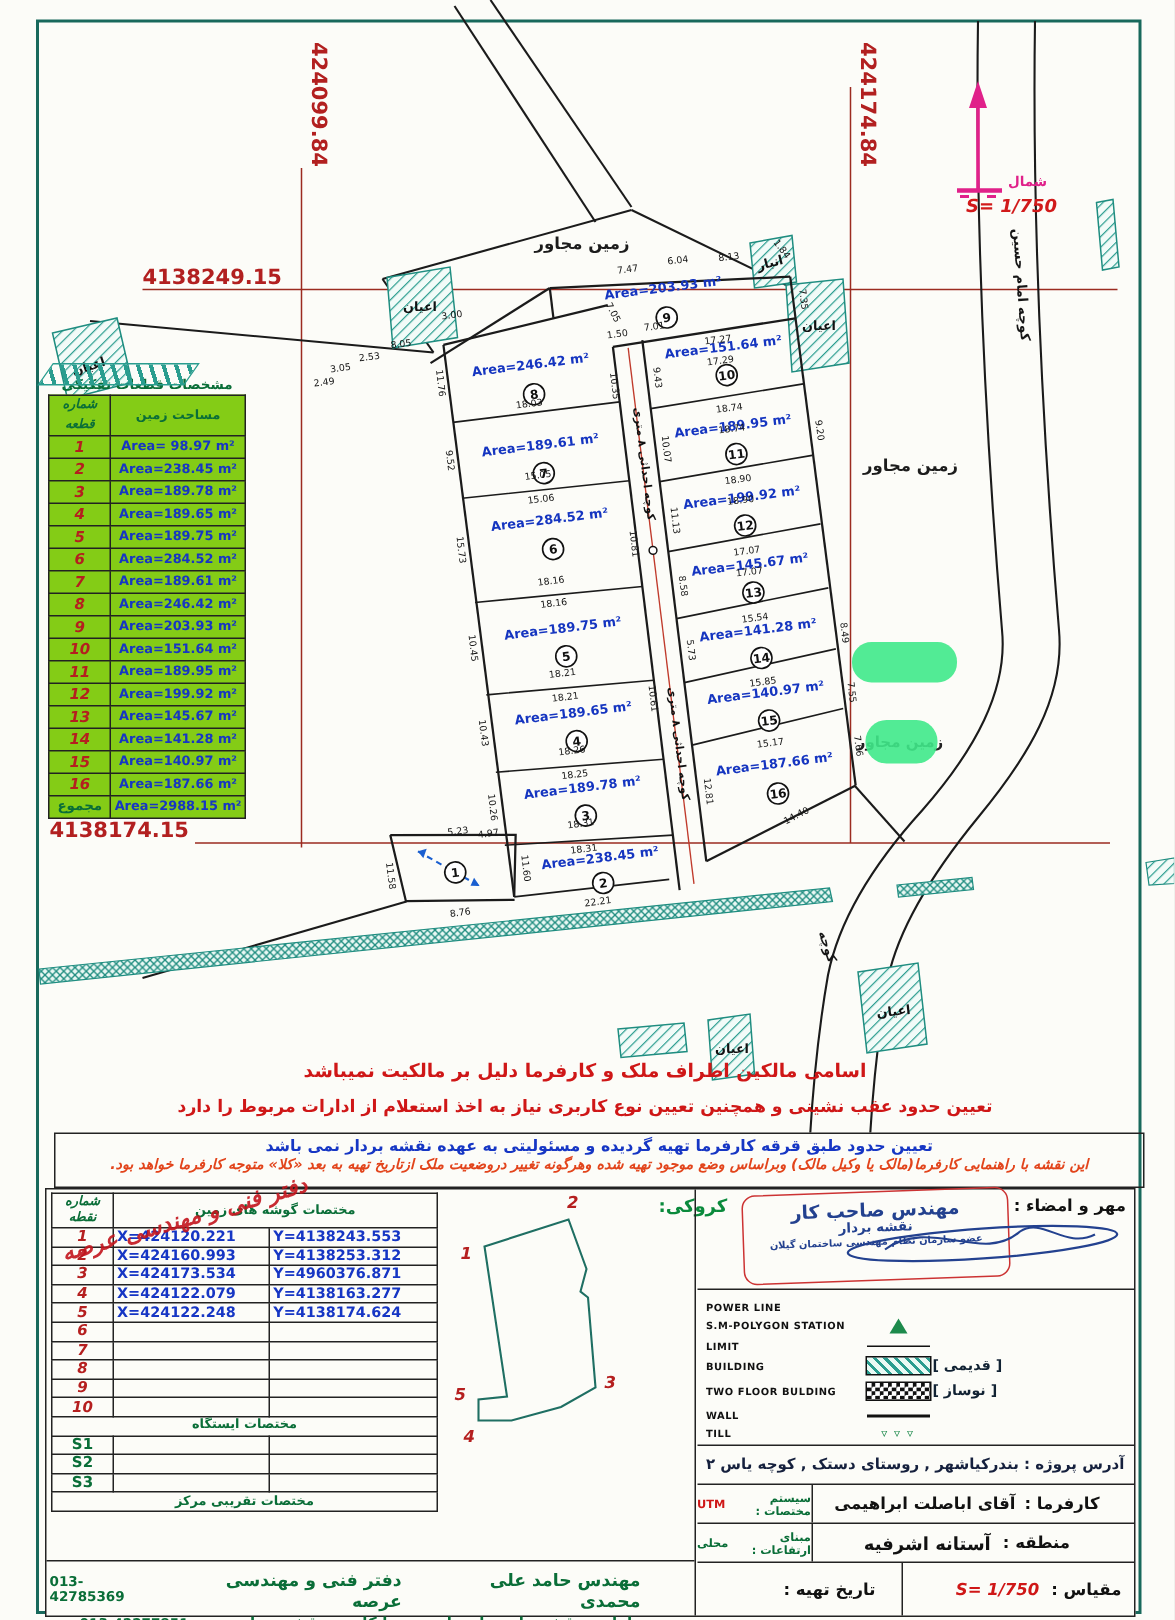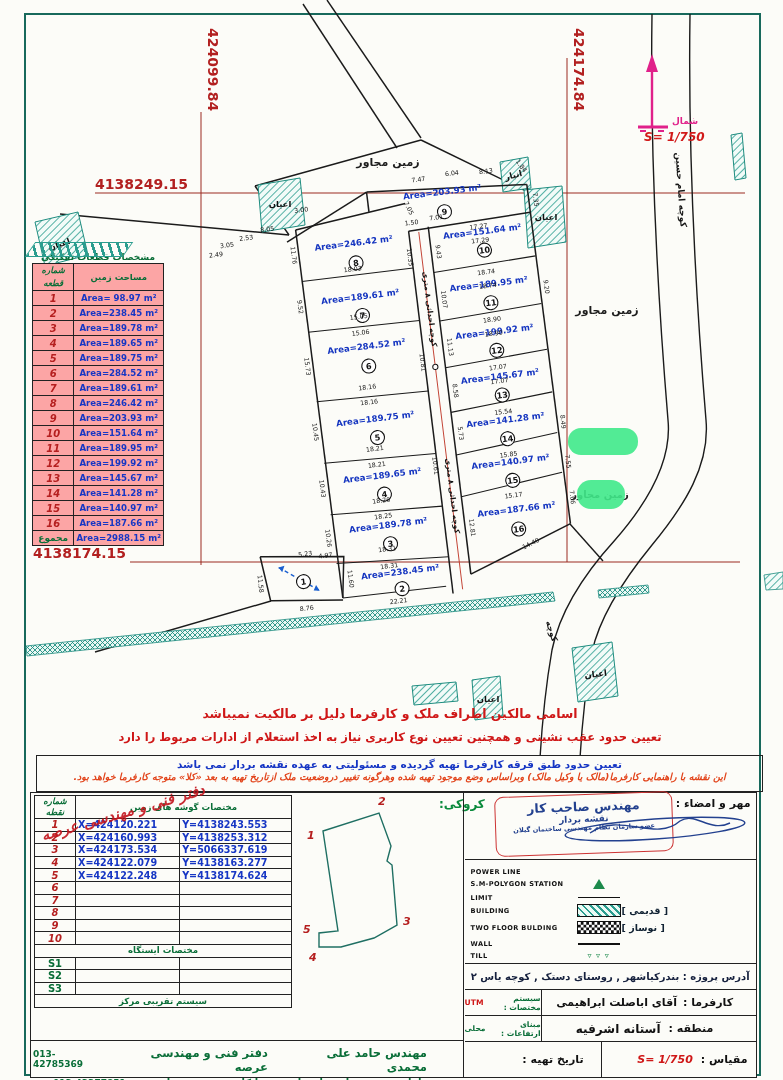--- a/index.html
+++ b/index.html
@@ -5,21 +5,21 @@
   html,body{margin:0;padding:0;background:#e8e8e4;}
   #page{position:relative;width:783px;height:1080px;background:#fcfcf8;overflow:hidden;
         font-family:"DejaVu Sans",sans-serif;}
   #border{position:absolute;left:24px;top:13px;width:733px;height:1059px;border:2px solid #18695c;pointer-events:none;}
   svg text{user-select:none;}
   
   #plots-table{position:absolute;left:32px;top:252px;width:132px;z-index:5;}
   #plots-deco{position:absolute;left:-2px;top:-10px;width:96px;height:13px;transform:skewX(-35deg);
       background:repeating-linear-gradient(45deg,#2a9d8f 0 2px,transparent 2px 6px);border:1px solid #2a9d8f;}
   #plots-title{color:#0a6e38;font-size:9px;font-weight:bold;text-align:center;margin-bottom:1px;}
-  #plots-table table{border-collapse:collapse;width:100%;background:#fca5a5;}
+  #plots-table table{border-collapse:collapse;width:100%;background:#84cc16;}
   #plots-table td,#plots-table th{border:1.4px solid #222;padding:0 2px;height:14px;line-height:13px;}
   #plots-table th{color:#0a6e38;font-size:8.5px;}
   .pt-no{width:42px;color:#b51f1f;font-style:italic;font-weight:bold;font-size:10px;text-align:center;}
   .pt-area{color:#1636c4;font-weight:bold;font-size:8.6px;text-align:center;white-space:nowrap;}
   .pt-total-label{color:#0a6e38;font-size:9px;font-weight:bold;text-align:center;}
   
   .warn{position:absolute;left:60px;width:660px;text-align:center;color:#cf1717;font-weight:bold;z-index:6;}
   
   #sheet{position:absolute;left:30px;top:755px;width:727px;height:323px;z-index:7;background:#fcfcf8;}
   #notes{position:absolute;left:6px;top:0;width:725px;height:35px;border:1.6px solid #222;text-align:center;direction:rtl;}
@@ -425,21 +425,21 @@
                 <td class="ct-xy">Y=4138243.553</td>
               </tr>
               <tr>
                 <td class="ct-no">2</td>
                 <td class="ct-xy">X=424160.993</td>
                 <td class="ct-xy">Y=4138253.312</td>
               </tr>
               <tr>
                 <td class="ct-no">3</td>
                 <td class="ct-xy">X=424173.534</td>
-                <td class="ct-xy">Y=5066337.619</td>
+                <td class="ct-xy">Y=4960376.871</td>
               </tr>
               <tr>
                 <td class="ct-no">4</td>
                 <td class="ct-xy">X=424122.079</td>
                 <td class="ct-xy">Y=4138163.277</td>
               </tr>
               <tr>
                 <td class="ct-no">5</td>
                 <td class="ct-xy">X=424122.248</td>
                 <td class="ct-xy">Y=4138174.624</td>
@@ -481,21 +481,21 @@
                 <td class="ct-st">S2</td>
                 <td class="ct-xy"></td>
                 <td class="ct-xy"></td>
               </tr>
               <tr>
                 <td class="ct-st">S3</td>
                 <td class="ct-xy"></td>
                 <td class="ct-xy"></td>
               </tr>
               <tr>
-                <td colspan="3" class="th" style="color: rgb(10, 110, 56); font-size: 8.6px; font-weight: bold; text-align: center;">سیستم تقریبی مرکز</td>
+                <td colspan="3" class="th" style="color: rgb(10, 110, 56); font-size: 8.6px; font-weight: bold; text-align: center;">مختصات تقریبی مرکز</td>
               </tr>
             </tbody>
         </table>
       </div>
 
       <div id="sketch-label">کروکی:</div>
       <svg width="170" height="212" viewBox="0 0 170 212" style="position:absolute;left:262px;top:0;">
         <path d="M30,38 L86,20 L98,53 L94,68 L99,72 L104,132 L81,145 L48,154 L26,154 L26,140 L45,138 Z" fill="none" stroke="#1f6f63" stroke-width="1.4"></path>
         <g id="sketch-points" fill="#b51f1f" font-size="11" font-weight="bold" font-style="italic">
             <text x="14" y="46">1</text>

